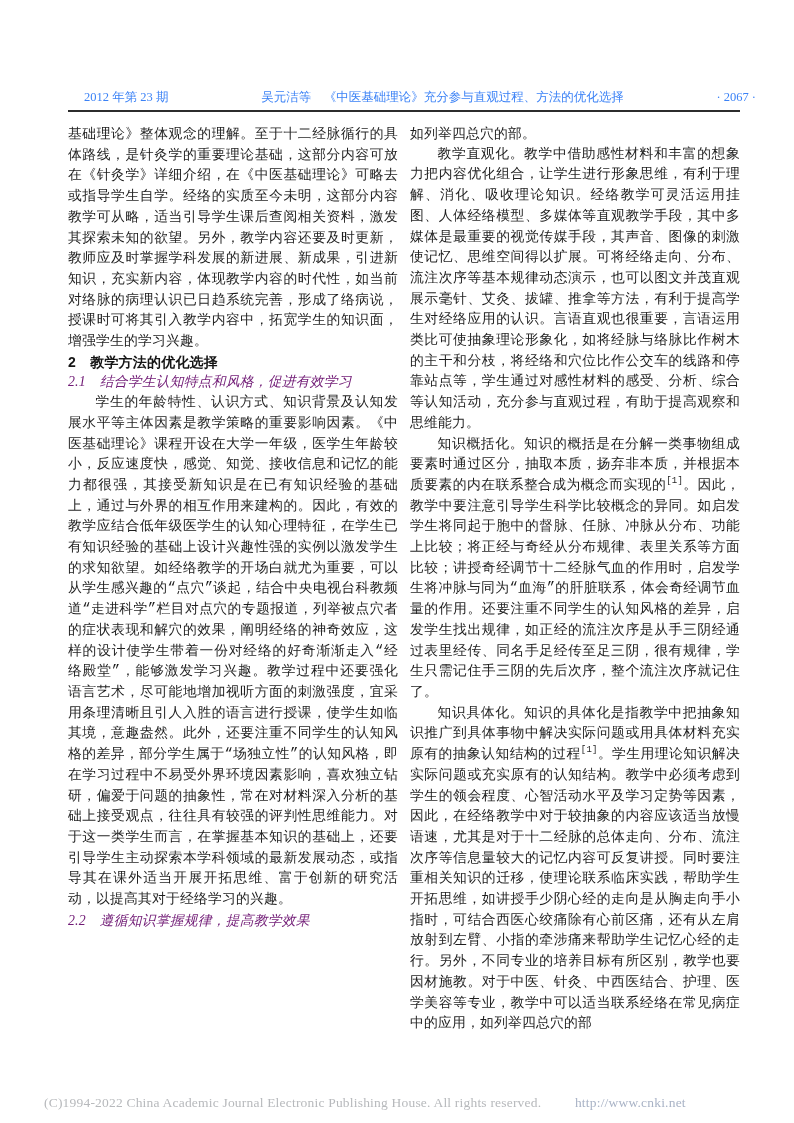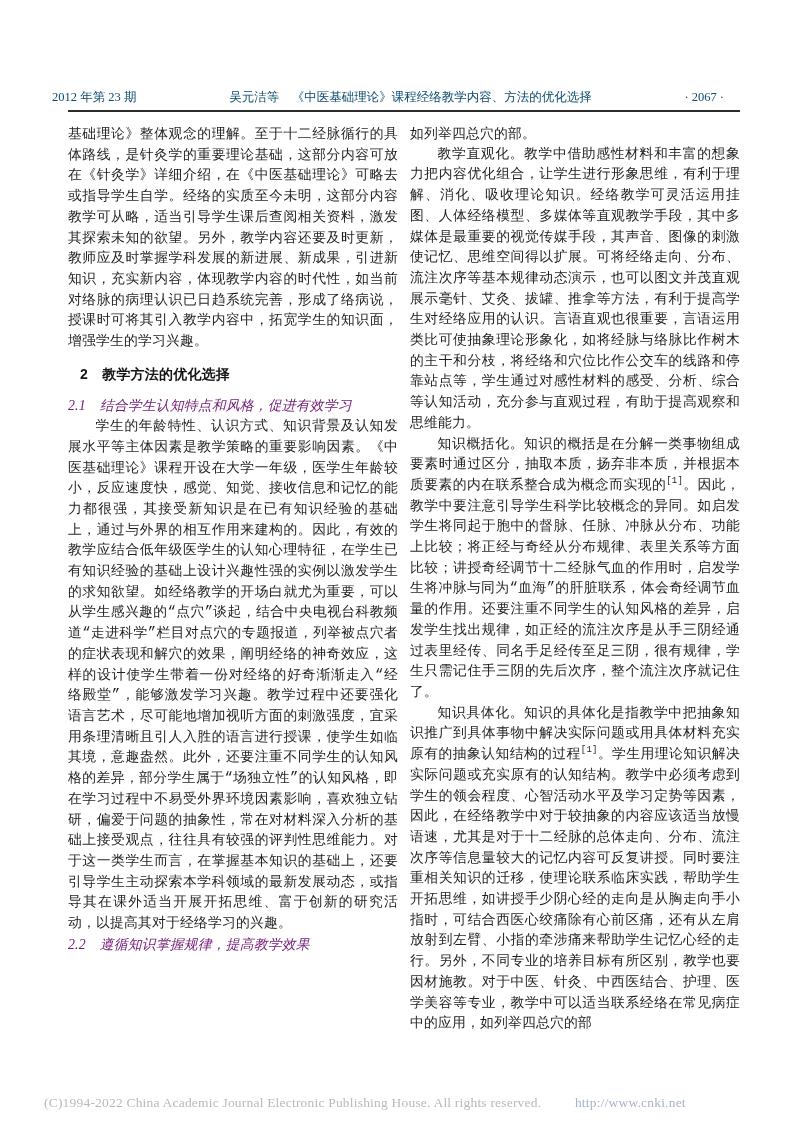--- a/index.html
+++ b/index.html
@@ -6,23 +6,23 @@
   .page{
     position:relative;
     width:794px;height:1123px;
     margin:0 auto;
     background:#ffffff;
     font-family:"Liberation Serif","DejaVu Serif",serif;
     color:#1e1e1e;
     overflow:hidden;
   }
   .page-header{
-    position:absolute;top:89px;left:52px;width:672px;
+    position:absolute;top:89px;left:84px;width:672px;
     display:flex;justify-content:space-between;align-items:baseline;
-    font-size:12.5px;color:#0c4a6e;white-space:nowrap;
+    font-size:12.5px;color:#3b82f6;white-space:nowrap;
   }
   .page-header .running-title{flex:1;text-align:center;}
   .header-rule{
     position:absolute;top:110px;left:68px;width:672px;height:2px;
     background:#2c2c2c;
   }
   .article-body{
     position:absolute;top:124px;left:68px;width:672px;
     display:flex;gap:12px;
   }
@@ -30,42 +30,42 @@
     width:330px;
     font-size:13.8px;line-height:20.7px;
     text-align:justify;
     letter-spacing:0.2px;
   }
   .col p{margin:0;}
   .p-indent{text-indent:2em;font-family:Liberation Mono, monospace;}
   .sec-heading{
     font-family:"Liberation Sans","DejaVu Sans",sans-serif;
     font-weight:bold;font-size:14px;line-height:20.7px;
-    margin:12px;color:#151515;
+    margin:0;color:#151515;
   }
   .subsec-heading{
     font-style:italic;font-weight:normal;
     font-size:13.8px;line-height:20.7px;margin:0;color:#701a75;
   }
   sup.cite{font-size:9px;line-height:0;}
   .page-footer{
     position:absolute;top:1095px;left:44px;width:720px;
     font-size:13.5px;color:#b7b9bc;letter-spacing:0.2px;
     white-space:nowrap;
   }
   .page-footer .cnki-url{color:#a9b3c6;margin-left:30px;}
 </style>
 </head>
 <body>
 
 <div class="page">
 
   <header class="page-header">
     <span>2012 年第 23 期</span>
-    <span class="running-title">吴元洁等　《中医基础理论》课程经络教学内容、方法的优化选择</span>
+    <span class="running-title">吴元洁等　《中医基础理论》充分参与直观过程、方法的优化选择</span>
     <span>· 2067 ·</span>
   </header>
 
   <div class="header-rule"></div>
 
   <main class="article-body">
 
     <div class="col">
       <p>基础理论》整体观念的理解。至于十二经脉循行的具体路线，是针灸学的重要理论基础，这部分内容可放在《针灸学》详细介绍，在《中医基础理论》可略去或指导学生自学。经络的实质至今未明，这部分内容教学可从略，适当引导学生课后查阅相关资料，激发其探索未知的欲望。另外，教学内容还要及时更新，教师应及时掌握学科发展的新进展、新成果，引进新知识，充实新内容，体现教学内容的时代性，如当前对络脉的病理认识已日趋系统完善，形成了络病说，授课时可将其引入教学内容中，拓宽学生的知识面，增强学生的学习兴趣。</p>
       <h2 class="sec-heading">2　教学方法的优化选择</h2>

